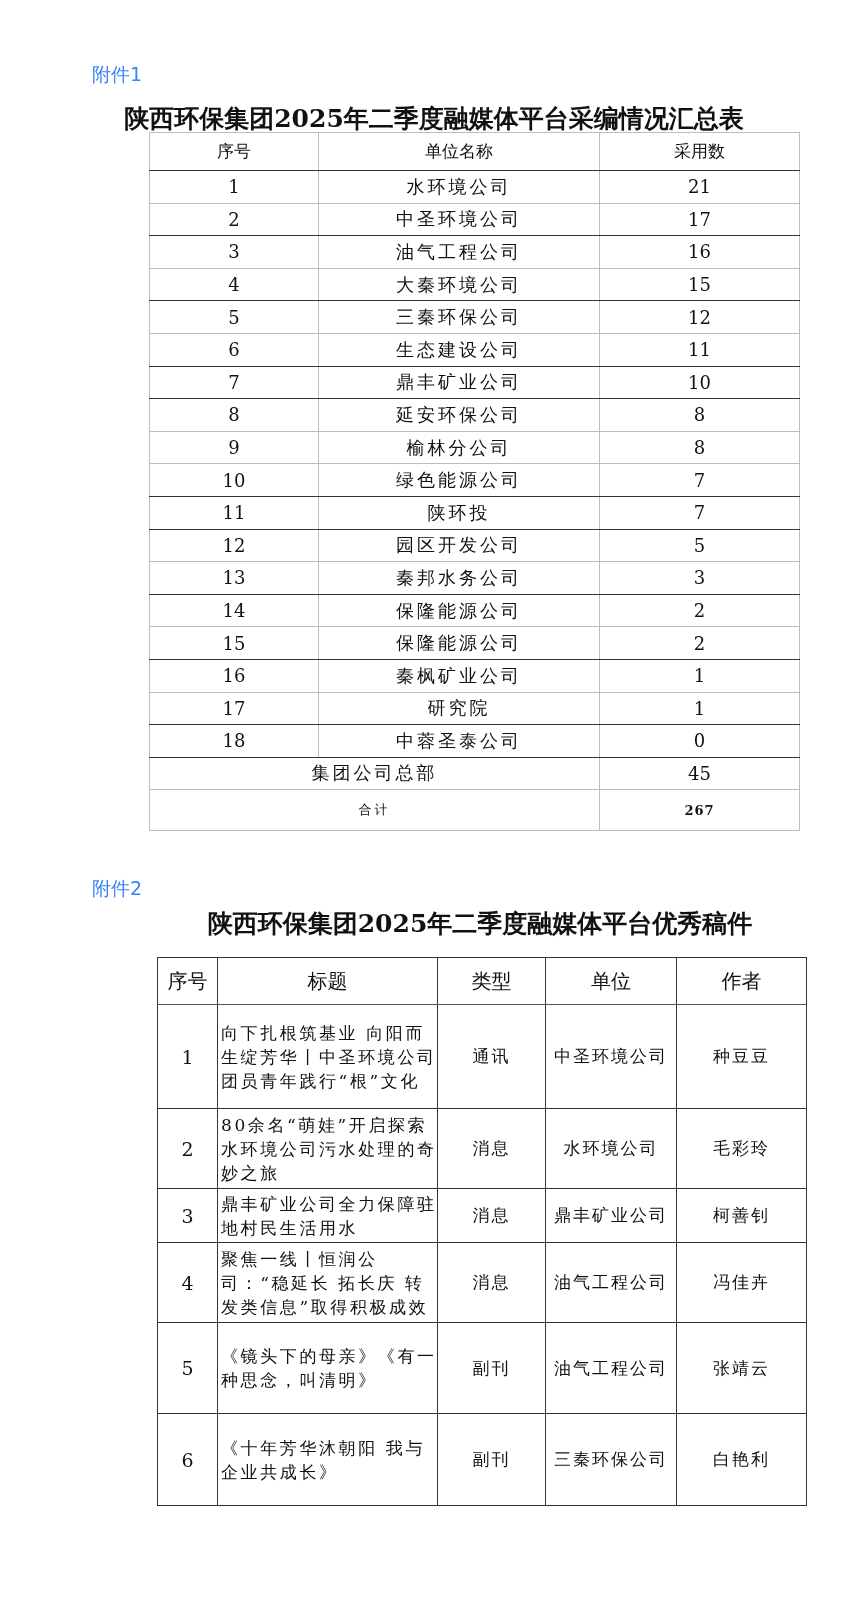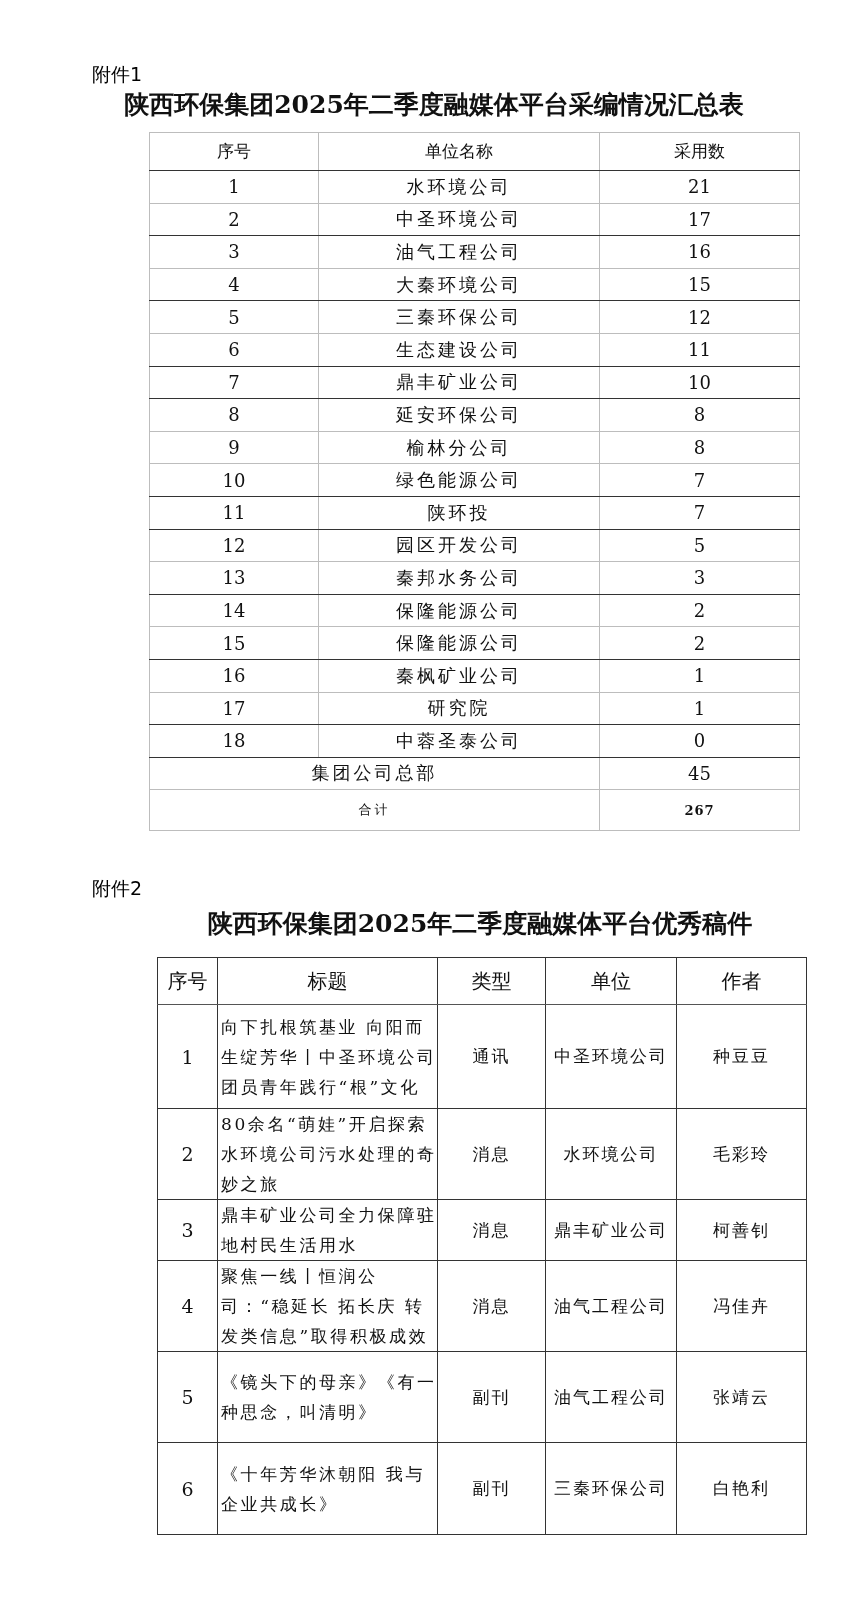--- a/index.html
+++ b/index.html
@@ -1,18 +1,18 @@
 <!DOCTYPE html>
 <html><head>
   <meta charset="utf-8">
   <style>
     html, body { margin: 0; padding: 0; background: #ffffff; }
     body { width: 868px; height: 1600px; position: relative; overflow: hidden; color: #111; }
     .attach-label {
-      position: absolute; font-family: "DejaVu Sans", sans-serif; font-size: 19px; color: #000000;
+      position: absolute; font-family: "DejaVu Sans", sans-serif; font-size: 19px; color: #3b82f6;
     }
     .doc-title {
       position: absolute; left: 0; width: 868px; text-align: center;
       font-family: "DejaVu Serif", serif; font-weight: bold; font-size: 25px; color: #111;
       letter-spacing: 0px;
     }
     table { position: absolute; border-collapse: collapse; table-layout: fixed; margin-left: 48px; }
     td, th { padding: 0; text-align: center; vertical-align: middle; overflow: hidden; }
 
     
@@ -34,28 +34,28 @@
     
     #t2 { left: 109px; top: 957px; width: 649px; border: 1.5px solid #222; }
     #t2 th {
       font-family: "DejaVu Sans", sans-serif; font-weight: normal; font-size: 20px;
       height: 46px; border: 1px solid #333; border-bottom: 1.5px solid #555;
     }
     #t2 td {
       font-family: "DejaVu Serif", serif; font-size: 17px;
       border: 1px solid #333; letter-spacing: 2px;
     }
-    #t2 td.title-cell { text-align: left; padding-left: 3px; line-height: 30px; letter-spacing: 2.6px; }
+    #t2 td.title-cell { text-align: left; padding-left: 3px; line-height: 24px; letter-spacing: 2.6px; }
     #t2 td.idx { font-size: 19px; letter-spacing: 0; }
   </style>
 </head>
 <body>
 
 <div class="attach-label" style="left:92px; top:62px;">附件1</div>
-<div class="doc-title" style="top:88px;">陕西环保集团2025年二季度融媒体平台采编情况汇总表</div>
+<div class="doc-title" style="top:102px;">陕西环保集团2025年二季度融媒体平台采编情况汇总表</div>
 
 <table id="t1">
   <colgroup>
       <col style="width:169px">
       <col style="width:281px">
       <col style="width:200px">
     </colgroup>
   <thead>
     <tr>
       <th>序号</th>

